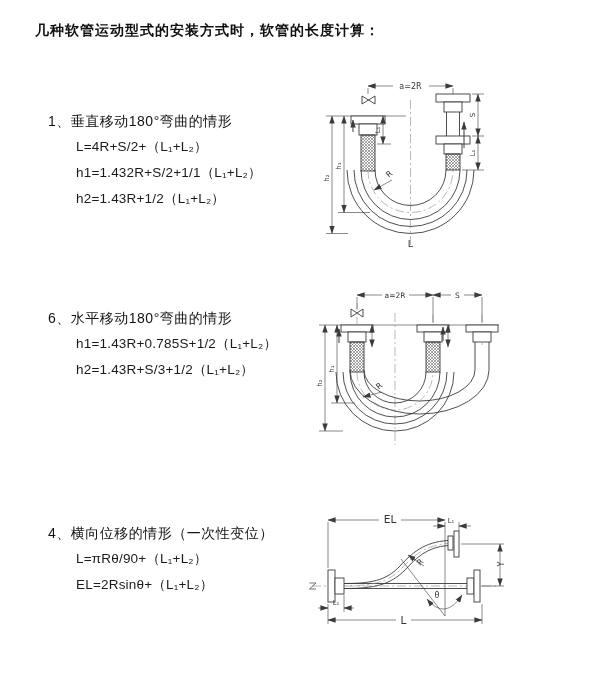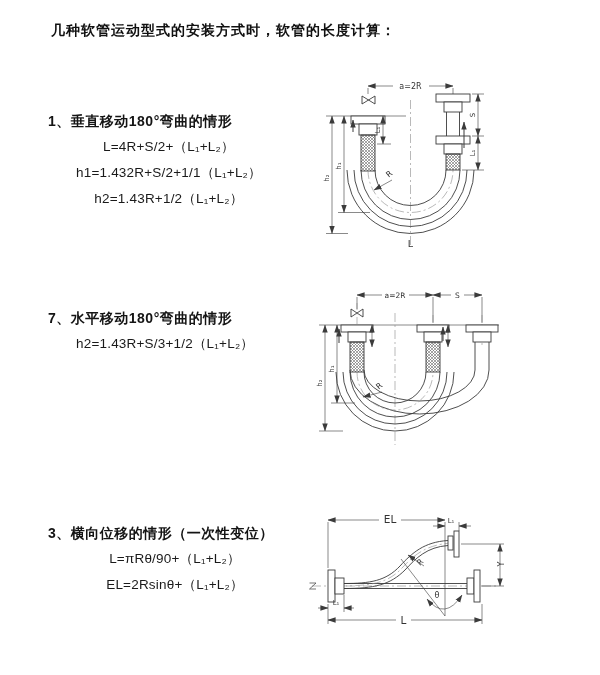--- a/index.html
+++ b/index.html
@@ -1,48 +1,49 @@
 <!DOCTYPE html>
 <html><head>
 <meta charset="utf-8">
 <style>
   html,body{margin:0;padding:0;}
   body{
     width:600px;height:675px;position:relative;background:#ffffff;
     font-family:"Liberation Sans","DejaVu Sans",sans-serif;color:#1c1c1c;overflow:hidden;
   }
   .page-title{
-    position:absolute;left:51px;top:22px;font-size:14px;font-weight:bold;
+    position:absolute;left:35px;top:22px;font-size:14px;font-weight:bold;
     letter-spacing:1px;color:#111;
   }
   .section{position:absolute;left:48px;line-height:26px;}
-  .section .heading{font-size:14px;font-weight:bold;color:#141414;letter-spacing:.5px;}
-  .section .formula{font-size:13.5px;padding-left:28px;color:#1a1a1a;letter-spacing:.2px;text-align:center;}
+  .section .heading{font-size:14px;font-weight:normal;color:#141414;letter-spacing:.5px;}
+  .section .formula{font-size:13.5px;padding-left:28px;color:#1a1a1a;letter-spacing:.2px;}
   .diag{position:absolute;}
   svg text{font-family:"DejaVu Sans","Liberation Sans",sans-serif;fill:#333;}
 </style>
 </head>
 <body>
 
 <div class="page-title">几种软管运动型式的安装方式时，软管的长度计算：</div>
 
 <div class="section" style="top:108px">
   <div class="heading">1、垂直移动180°弯曲的情形</div>
   <div class="formula">L=4R+S/2+（L₁+L₂）</div>
   <div class="formula">h1=1.432R+S/2+1/1（L₁+L₂）</div>
   <div class="formula">h2=1.43R+1/2（L₁+L₂）</div>
 </div>
 
 <div class="section" style="top:305px">
-  <div class="heading">7、水平移动180°弯曲的情形</div>
+  <div class="heading">6、水平移动180°弯曲的情形</div>
+  <div class="formula">h1=1.43R+0.785S+1/2（L₁+L₂）</div>
   <div class="formula">h2=1.43R+S/3+1/2（L₁+L₂）</div>
 </div>
 
 <div class="section" style="top:520px">
-  <div class="heading">3、横向位移的情形（一次性变位）</div>
+  <div class="heading">4、横向位移的情形（一次性变位）</div>
   <div class="formula">L=πRθ/90+（L₁+L₂）</div>
   <div class="formula">EL=2Rsinθ+（L₁+L₂）</div>
 </div>
 
 <svg class="diag" style="left:312px;top:70px" width="210" height="190" viewBox="0 0 210 190">
   <defs>
     <marker id="m1" viewBox="0 0 10 10" refX="9.5" refY="5" markerWidth="8" markerHeight="8" markerUnits="userSpaceOnUse" orient="auto-start-reverse">
       <path d="M0,1.6 L10,5 L0,8.4 Z" fill="#3b3b3b"></path>
     </marker>
     <pattern id="hp1" width="3" height="3" patternUnits="userSpaceOnUse">

